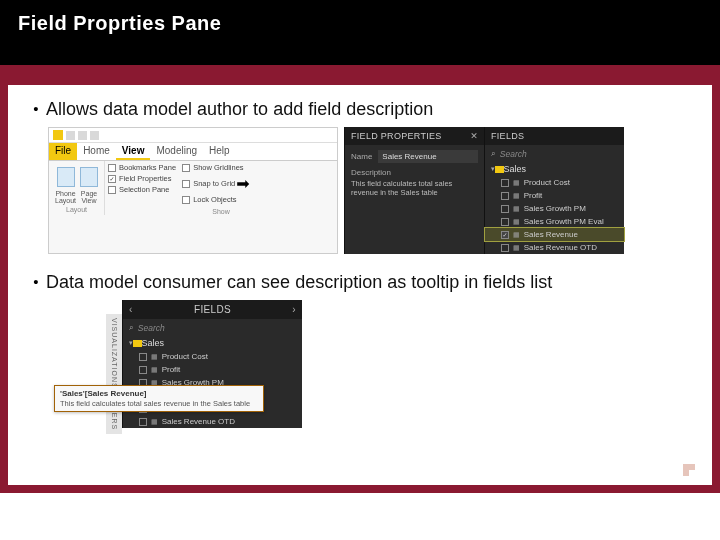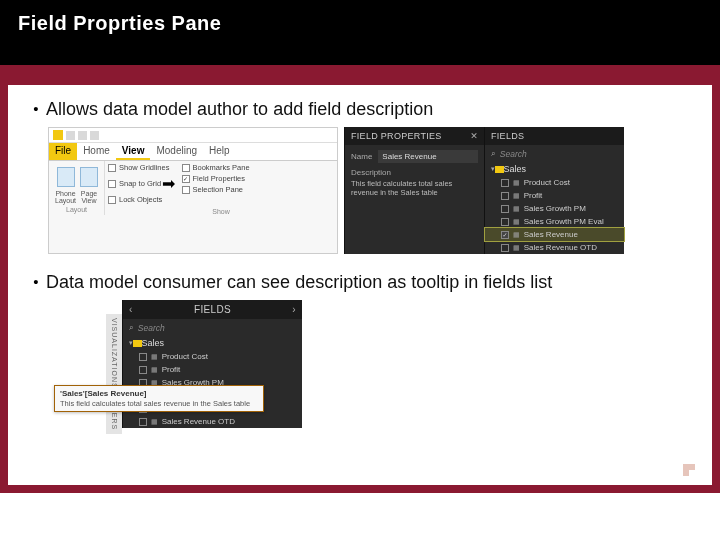--- a/index.html
+++ b/index.html
@@ -121,44 +121,44 @@
 View</div>
                 </div>
               </div>
               <div class="grplabel">Layout</div>
             </div>
             <div class="showgrp">
               <div class="showrow">
                 <div class="checkcol">
                   <div class="chkrow">
                       <span class="chk"></span>
+                      <span>Bookmarks Pane</span>
+                    </div>
+                  <div class="chkrow">
+                      <span class="chk on"></span>
+                      <span>Field Properties</span>
+                    </div>
+                  <div class="chkrow">
+                      <span class="chk"></span>
+                      <span>Selection Pane</span>
+                    </div>
+                </div>
+                <div class="checkcol">
+                  <div class="chkrow">
+                      <span class="chk"></span>
                       <span>Show Gridlines</span>
                     </div>
                   <div class="chkrow">
                       <span class="chk"></span>
                       <span>Snap to Grid</span>
                       <span class="arrowimg">➡</span>
                     </div>
                   <div class="chkrow">
                       <span class="chk"></span>
                       <span>Lock Objects</span>
-                    </div>
-                </div>
-                <div class="checkcol">
-                  <div class="chkrow">
-                      <span class="chk"></span>
-                      <span>Bookmarks Pane</span>
-                    </div>
-                  <div class="chkrow">
-                      <span class="chk on"></span>
-                      <span>Field Properties</span>
-                    </div>
-                  <div class="chkrow">
-                      <span class="chk"></span>
-                      <span>Selection Pane</span>
                     </div>
                 </div>
               </div>
               <div class="grplabel">Show</div>
             </div>
           </div>
         </div>
 
         <div class="darkwrap">
           <div class="panel fprops">

